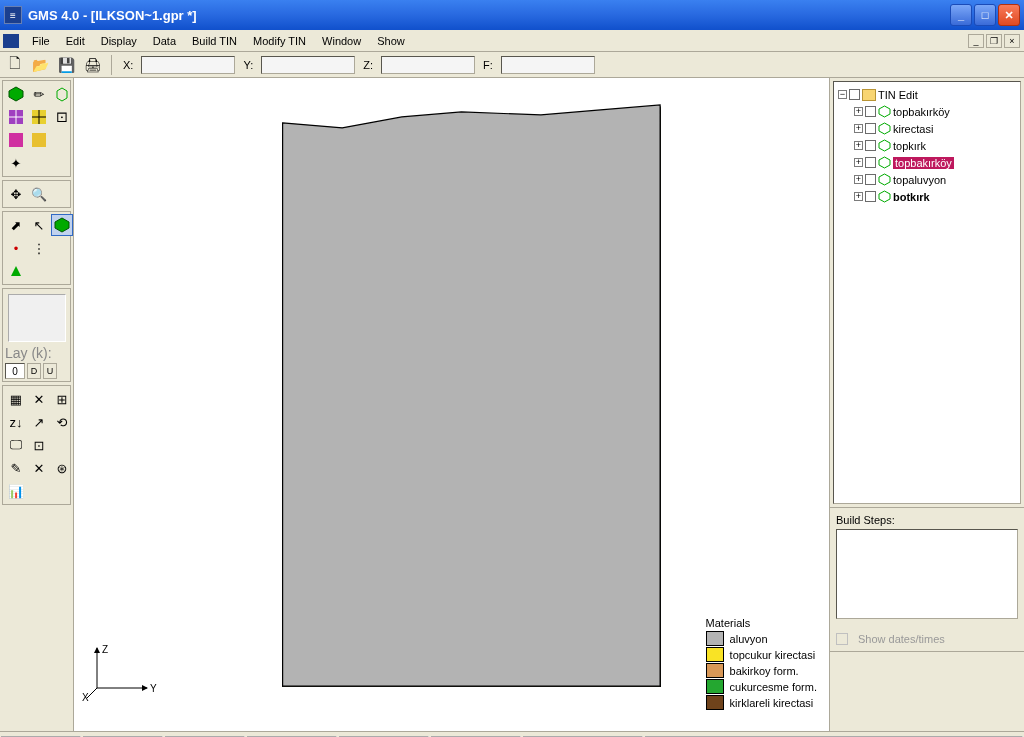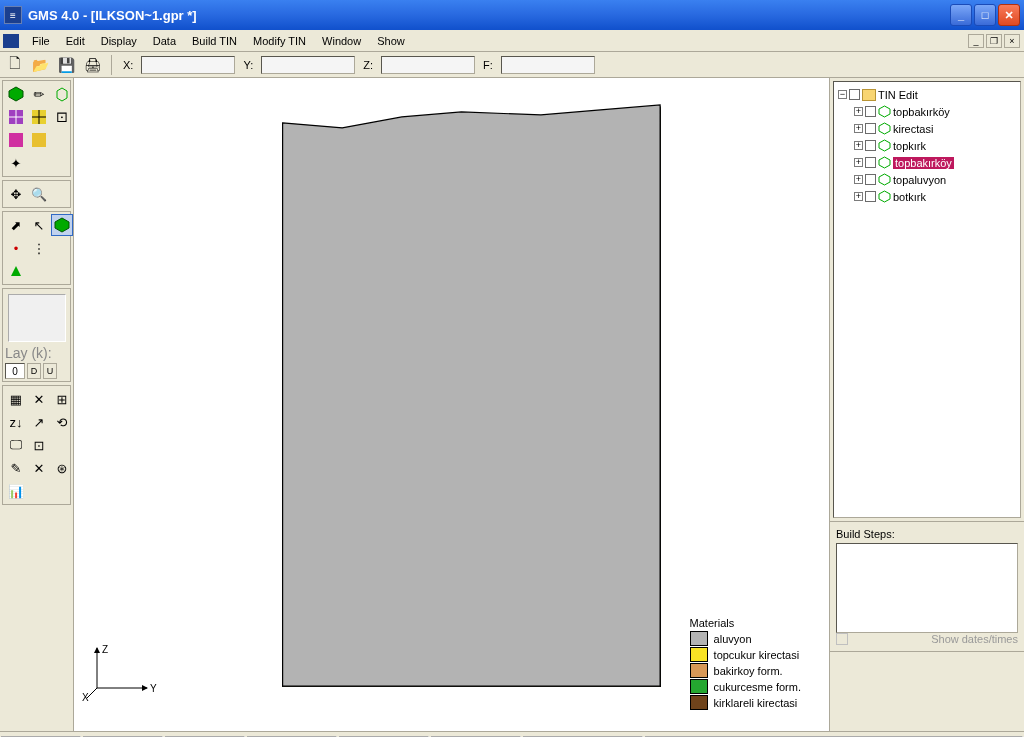--- a/index.html
+++ b/index.html
@@ -42,32 +42,32 @@
 .right-panel { width:194px; background:#ece9d8; display:flex; flex-direction:column; }
 .tree-box { flex:1; background:#fff; border:1px inset #aca899; margin:3px; padding:4px; overflow:auto;}
 .tree-item { display:flex; align-items:center; height:17px; gap:2px; white-space:nowrap;}
 .tree-item.child { padding-left: 16px; }
 .tree-exp { width:9px; height:9px; border:1px solid #7b7b7b; display:flex; align-items:center; justify-content:center; font-size:9px; line-height:9px; color:#000;}
 .tree-chk { width:11px; height:11px; border:1px solid #6b6b6b;}
 .hex-ico { width:13px; height:13px; display:flex; align-items:center; justify-content:center;}
 .folder-ico { width:14px; height:12px; background:#f8d572; border:1px solid #b89434; }
 .tree-label {}
 .tree-label.sel { background:#be185d; color:#fff; padding:0 2px;}
-.tree-label.bold { font-weight:normal; }
+.tree-label.bold { font-weight:bold; }
 
 .ts-panel { border-top:1px solid #aca899; padding:6px; }
 .ts-box { height:90px; background:#fff; border:1px inset #aca899; margin-top:3px;}
-.chk-dis { color:#999; margin-top:0; display:flex; align-items:center; gap:10px;justify-content:space-between;}
+.chk-dis { color:#999; margin-top:14px; display:flex; align-items:center; gap:10px;}
 .chk-dis .cb { width:12px; height:12px; border:1px solid #c0c0c0; }
 .btm-grey { height:80px; border-top:1px solid #aca899;}
 
 .statusbar { height:26px; background:#ece9d8; border-top:1px solid #aca899; display:flex; align-items:center;}
 .sb-cell { border:1px inset #fff; height:18px; padding:2px 6px; margin:0 1px; }
 
-.legend { position:absolute; right:28px; bottom:20px; font-size:11px; }
+.legend { position:absolute; right:12px; bottom:20px; font-size:11px; }
 .legend-title { margin-bottom:2px; }
 .legend-row { display:flex; align-items:center; gap:6px; margin:1px 0;}
 .legend-sw { width:18px; height:15px; border:1px solid #000; }
 
 .axis-ind { position:absolute; left:8px; bottom:28px; }
 </style>
 </head>
 <body>
 
 <div class="titlebar">

